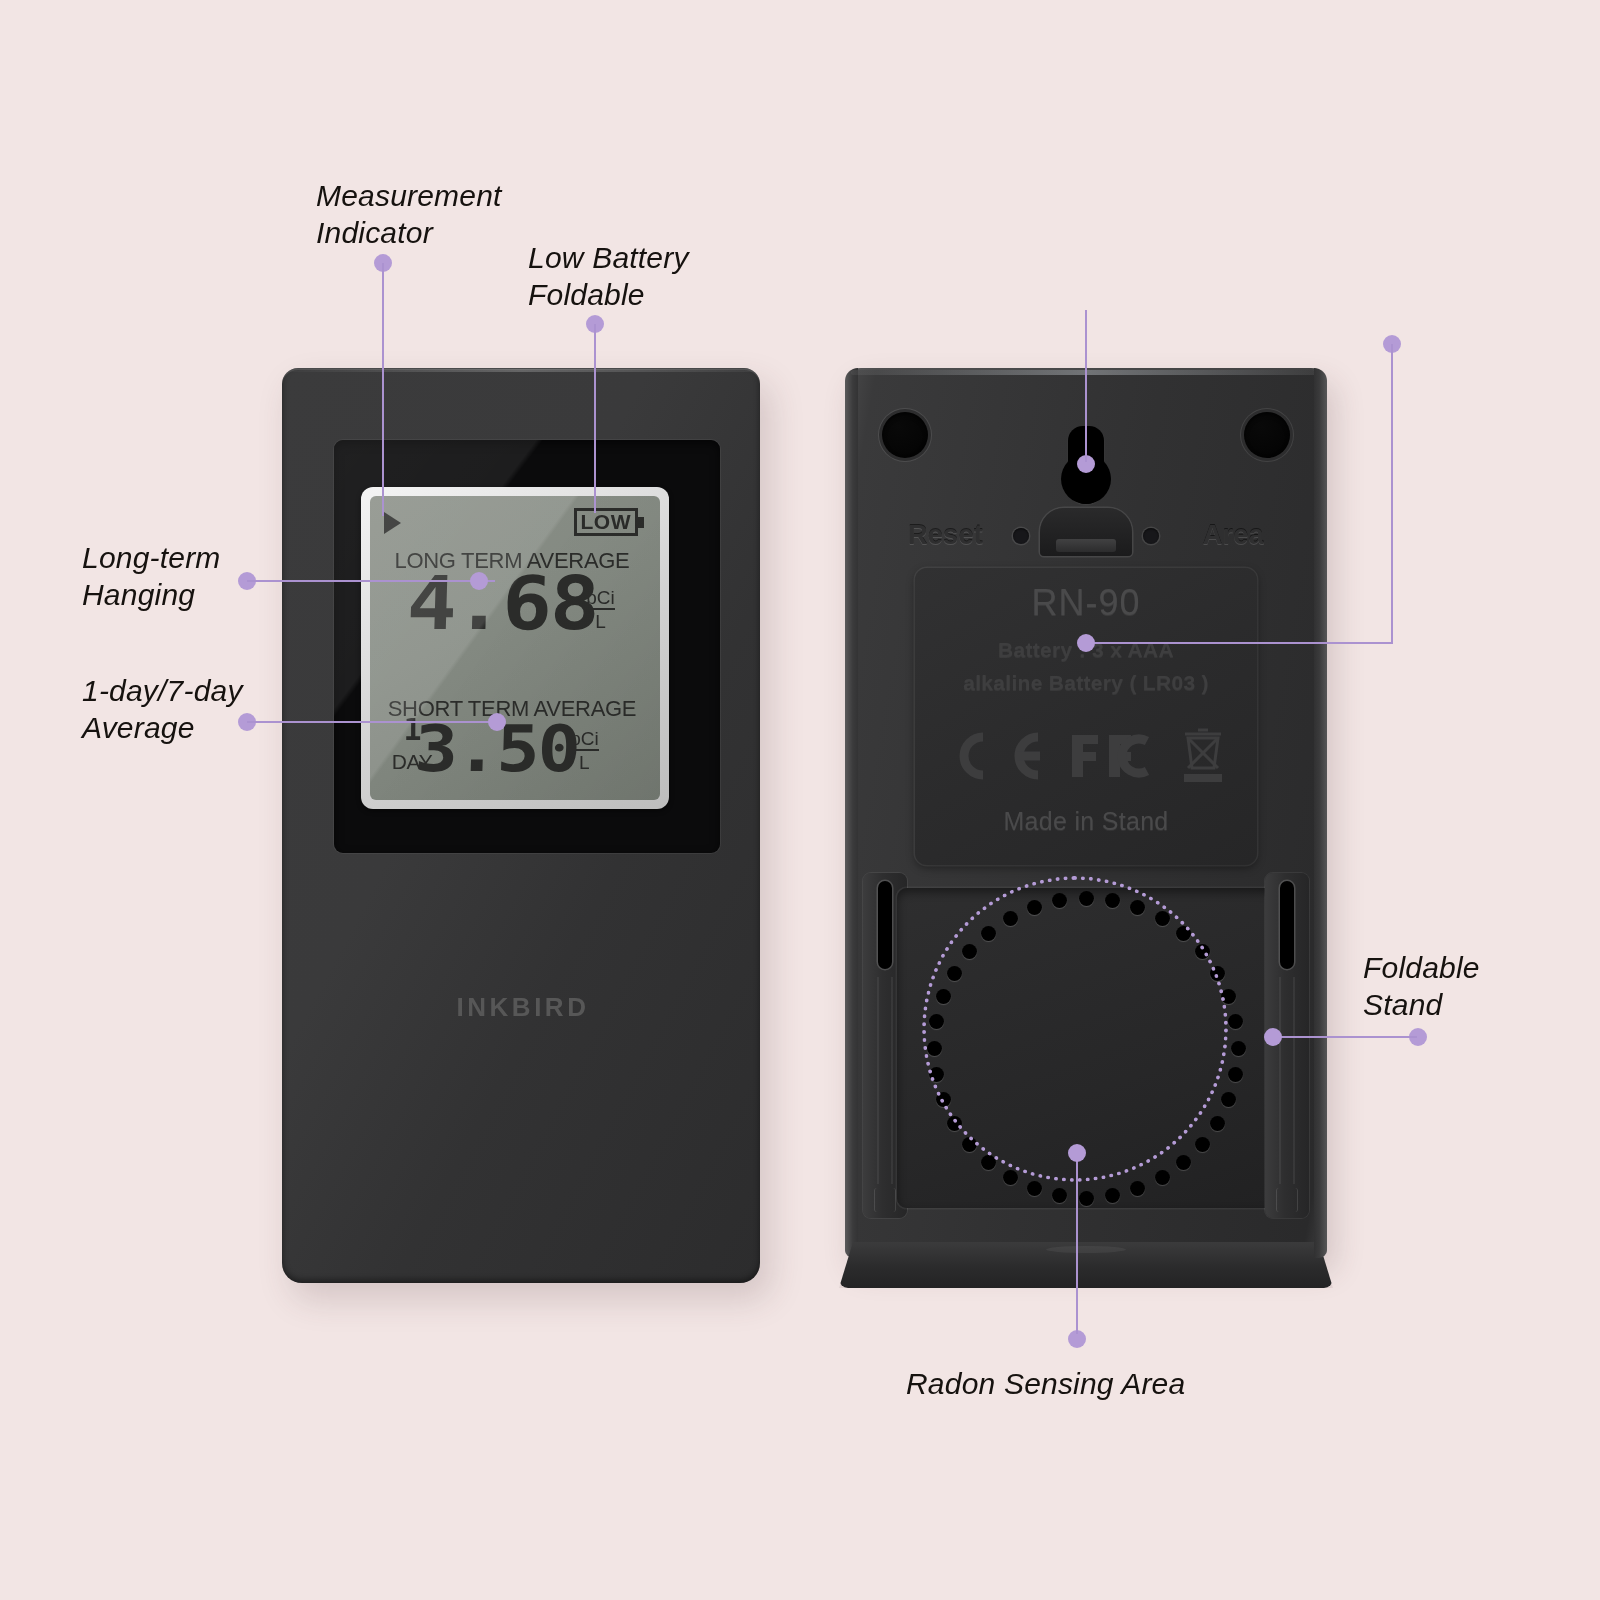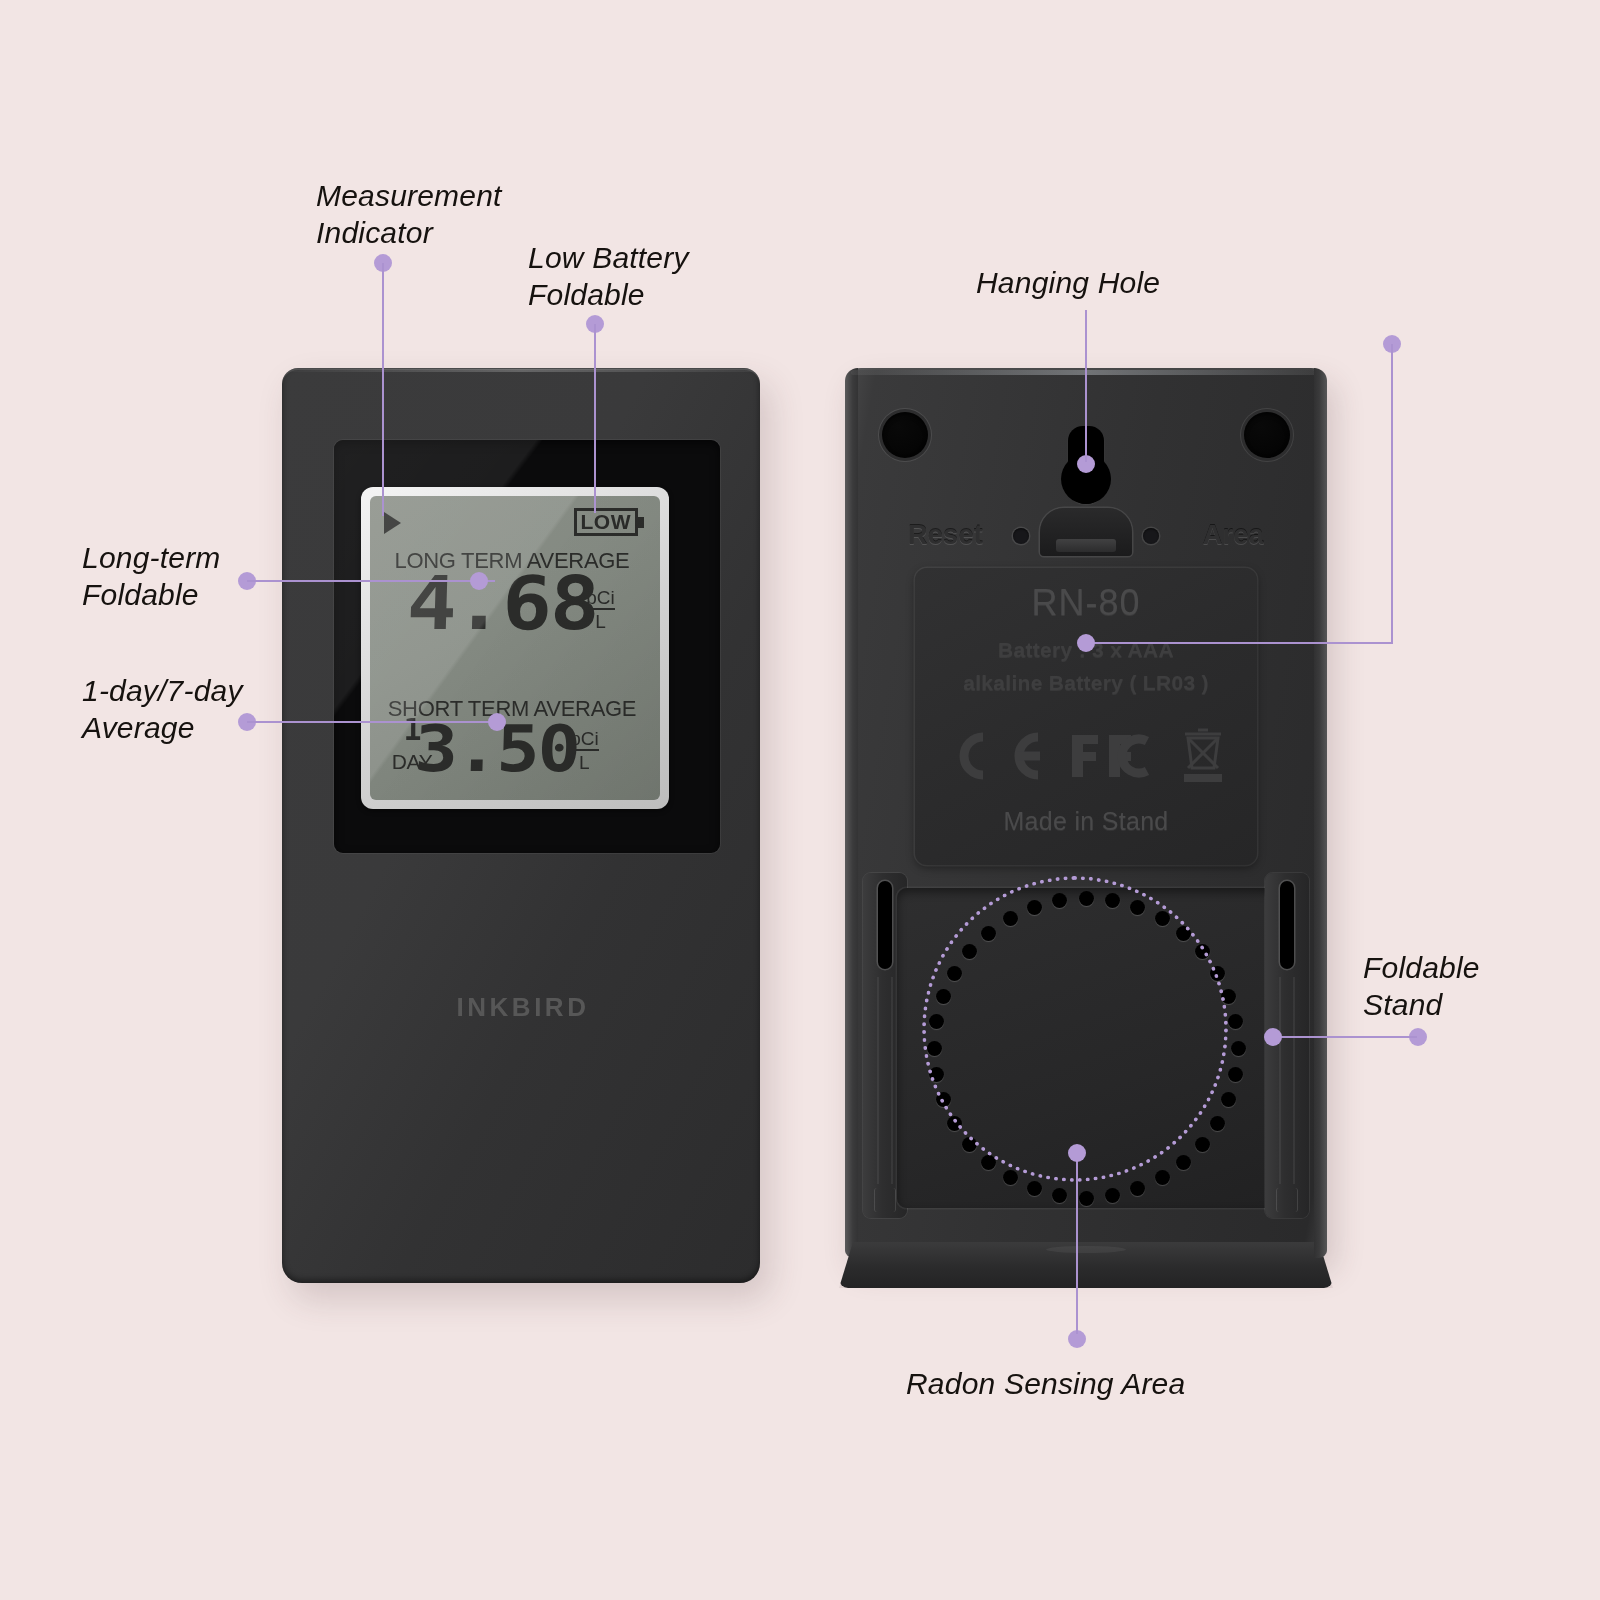--- a/index.html
+++ b/index.html
@@ -460,21 +460,21 @@
 
     <div id="hanging-hole"></div>
 
     <div class="emboss" id="lbl-reset">Reset</div>
     <div class="pin-hole" id="pin-reset"></div>
     <div id="strap-loop"></div>
     <div class="pin-hole" id="pin-mode"></div>
     <div class="emboss" id="lbl-mode">Area</div>
 
     <div id="battery-cover">
-      <div id="model-no">RN-80</div>
+      <div id="model-no">RN-90</div>
       <div class="batt-txt">Battery : 3 x AAA</div>
       <div class="batt-txt t2">alkaline Battery ( LR03 )</div>
 
       <div id="cert-row">
         <svg width="104" height="56" viewBox="0 0 104 56">
           <g fill="none" stroke="#3d3d3e" stroke-width="9">
             <path d="M42 9 A19 19 0 1 0 42 47"></path>
             <path d="M97 9 A19 19 0 1 0 97 47"></path>
           </g>
           <rect x="76" y="23.5" width="23" height="9" fill="#3d3d3e"></rect>
@@ -563,32 +563,31 @@
 Indicator</div>
   <div class="dot" style="left:374px; top:254px;"></div>
   <div class="leader v" style="left:382px; top:263px; height:253px;"></div>
 
   <div class="callout" style="left:528px; top:240px; width:260px;">Low Battery
 Foldable</div>
   <div class="dot" style="left:586px; top:315px;"></div>
   <div class="leader v" style="left:594px; top:324px; height:189px;"></div>
 
   <div class="callout" style="left:82px; top:540px; width:240px;">Long-term
-Foldable</div>
+Hanging</div>
   <div class="dot" style="left:238px; top:572px;"></div>
   <div class="leader h" style="left:247px; top:580px; width:248px;"></div>
   <div class="dot" style="left:470px; top:572px;"></div>
 
   <div class="callout" style="left:82px; top:673px; width:250px;">1-day/7-day
 Average</div>
   <div class="dot" style="left:238px; top:713px;"></div>
   <div class="leader h" style="left:247px; top:721px; width:248px;"></div>
   <div class="dot" style="left:488px; top:713px;"></div>
 
-  <div class="callout" style="left:976px; top:265px; width:300px;">Hanging Hole</div>
   <div class="dot" style="left:1077px; top:455px;"></div>
   <div class="leader v" style="left:1085px; top:310px; height:152px;"></div>
 
   <div class="dot" style="left:1383px; top:335px;"></div>
   <div class="leader v" style="left:1391px; top:344px; height:300px;"></div>
   <div class="leader h" style="left:1085px; top:642px; width:308px;"></div>
   <div class="dot" style="left:1077px; top:634px;"></div>
 
   <div class="callout" style="left:1363px; top:950px; width:240px;">Foldable
 Stand</div>

